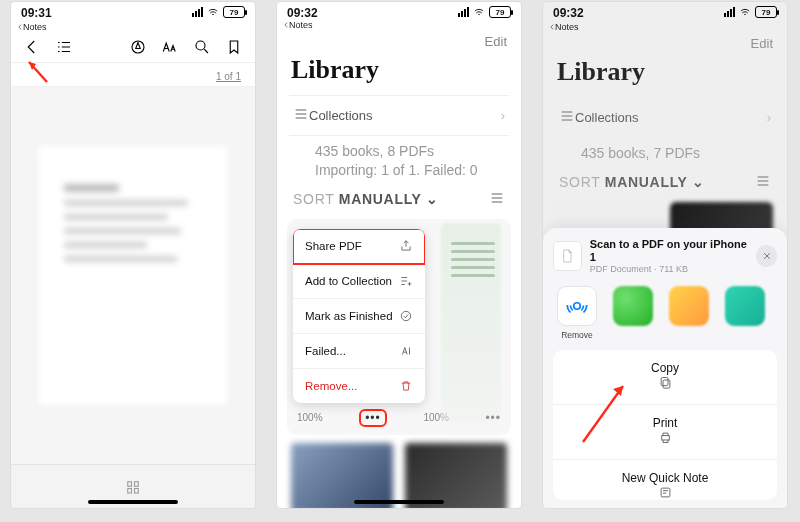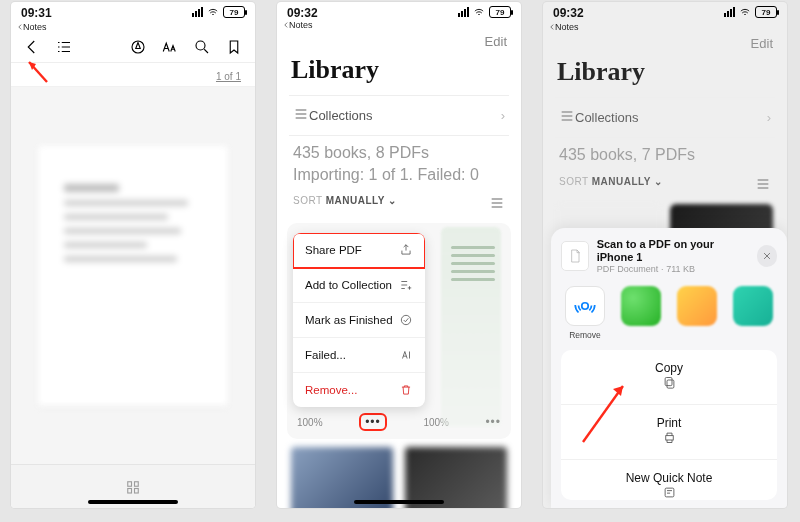--- a/index.html
+++ b/index.html
@@ -88,23 +88,23 @@
   }
   .edit-row { display:flex; justify-content:flex-end; padding:4px 14px 0 0; }
   .edit-link { color:#888; font-size:13px; }
   .coll-row {
     margin:0 12px; border:1px solid #eee; border-left:none; border-right:none;
     display:flex; align-items:center; justify-content:space-between;
     padding:10px 4px; font-size:13px;
   }
   .coll-row .lead { display:flex; align-items:center; gap:0; color:#555;}
   .chev { color:#bbb; }
-  .counts { font-size:16px; color:#999; padding:6px 16px 0 16px; line-height:1.35;}
-  .sort-row { display:flex; justify-content:space-between; align-items:flex-start;
-    padding:10px 16px; font-size:10px; letter-spacing:0.05em;}
+  .counts { font-size:14px; color:#999; padding:6px 16px 0 16px; line-height:1.35;margin-left:22px;}
+  .sort-row { display:flex; justify-content:space-between; align-items:center;
+    padding:10px 16px; font-size:14px; letter-spacing:0.05em;}
   .sort-row .label { color:#aaa; }
   .sort-row .val { color:#555; font-weight:600; }
 
   
   .menu-back {
     margin:0 10px; padding:10px 6px 4px 6px;
     background:#f7f7f7; border-radius:10px;
     position:relative;
   }
   .ghost-card {
@@ -146,21 +146,21 @@
   .cover.b{ background:linear-gradient(135deg,#2b2b2b,#5c5c5c);}
 
   
   .phone.s3 { background:#efefef; }
   .s3 .coll-row, .s3 .counts, .s3 .sort-row, .s3 .edit-link, .s3 .lib-title { opacity:0.9; }
   .mini-cards { display:flex; gap:10px; padding:0 14px; }
   .mini-cards .mc { flex:1; height:40px; border-radius:6px; filter:blur(2px);}
   .mini-cards .mc:nth-child(1){ background:#eee; }
   .mini-cards .mc:nth-child(2){ background:linear-gradient(135deg,#1a1a1a,#3a3a3a);}
   .sheet {
-    position:absolute; left:8px; right:0; bottom:0;
+    position:absolute; left:0; right:0; bottom:0;
     background:#f6f6f8; border-radius:14px 14px 0 0;
     box-shadow:0 -2px 14px rgba(0,0,0,0.08);
     padding:10px 10px 8px 10px;
     height: 280px;
     display:flex; flex-direction:column;
   }
   .sheet-head { display:flex; align-items:center; gap:8px; }
   .sheet-thumb { width:30px; height:30px; background:#fff; border-radius:5px;
     display:flex; align-items:center; justify-content:center; border:1px solid #e5e5e5;}
   .sheet-thumb svg{width:16px;height:16px; stroke:#aaa; fill:none;}

